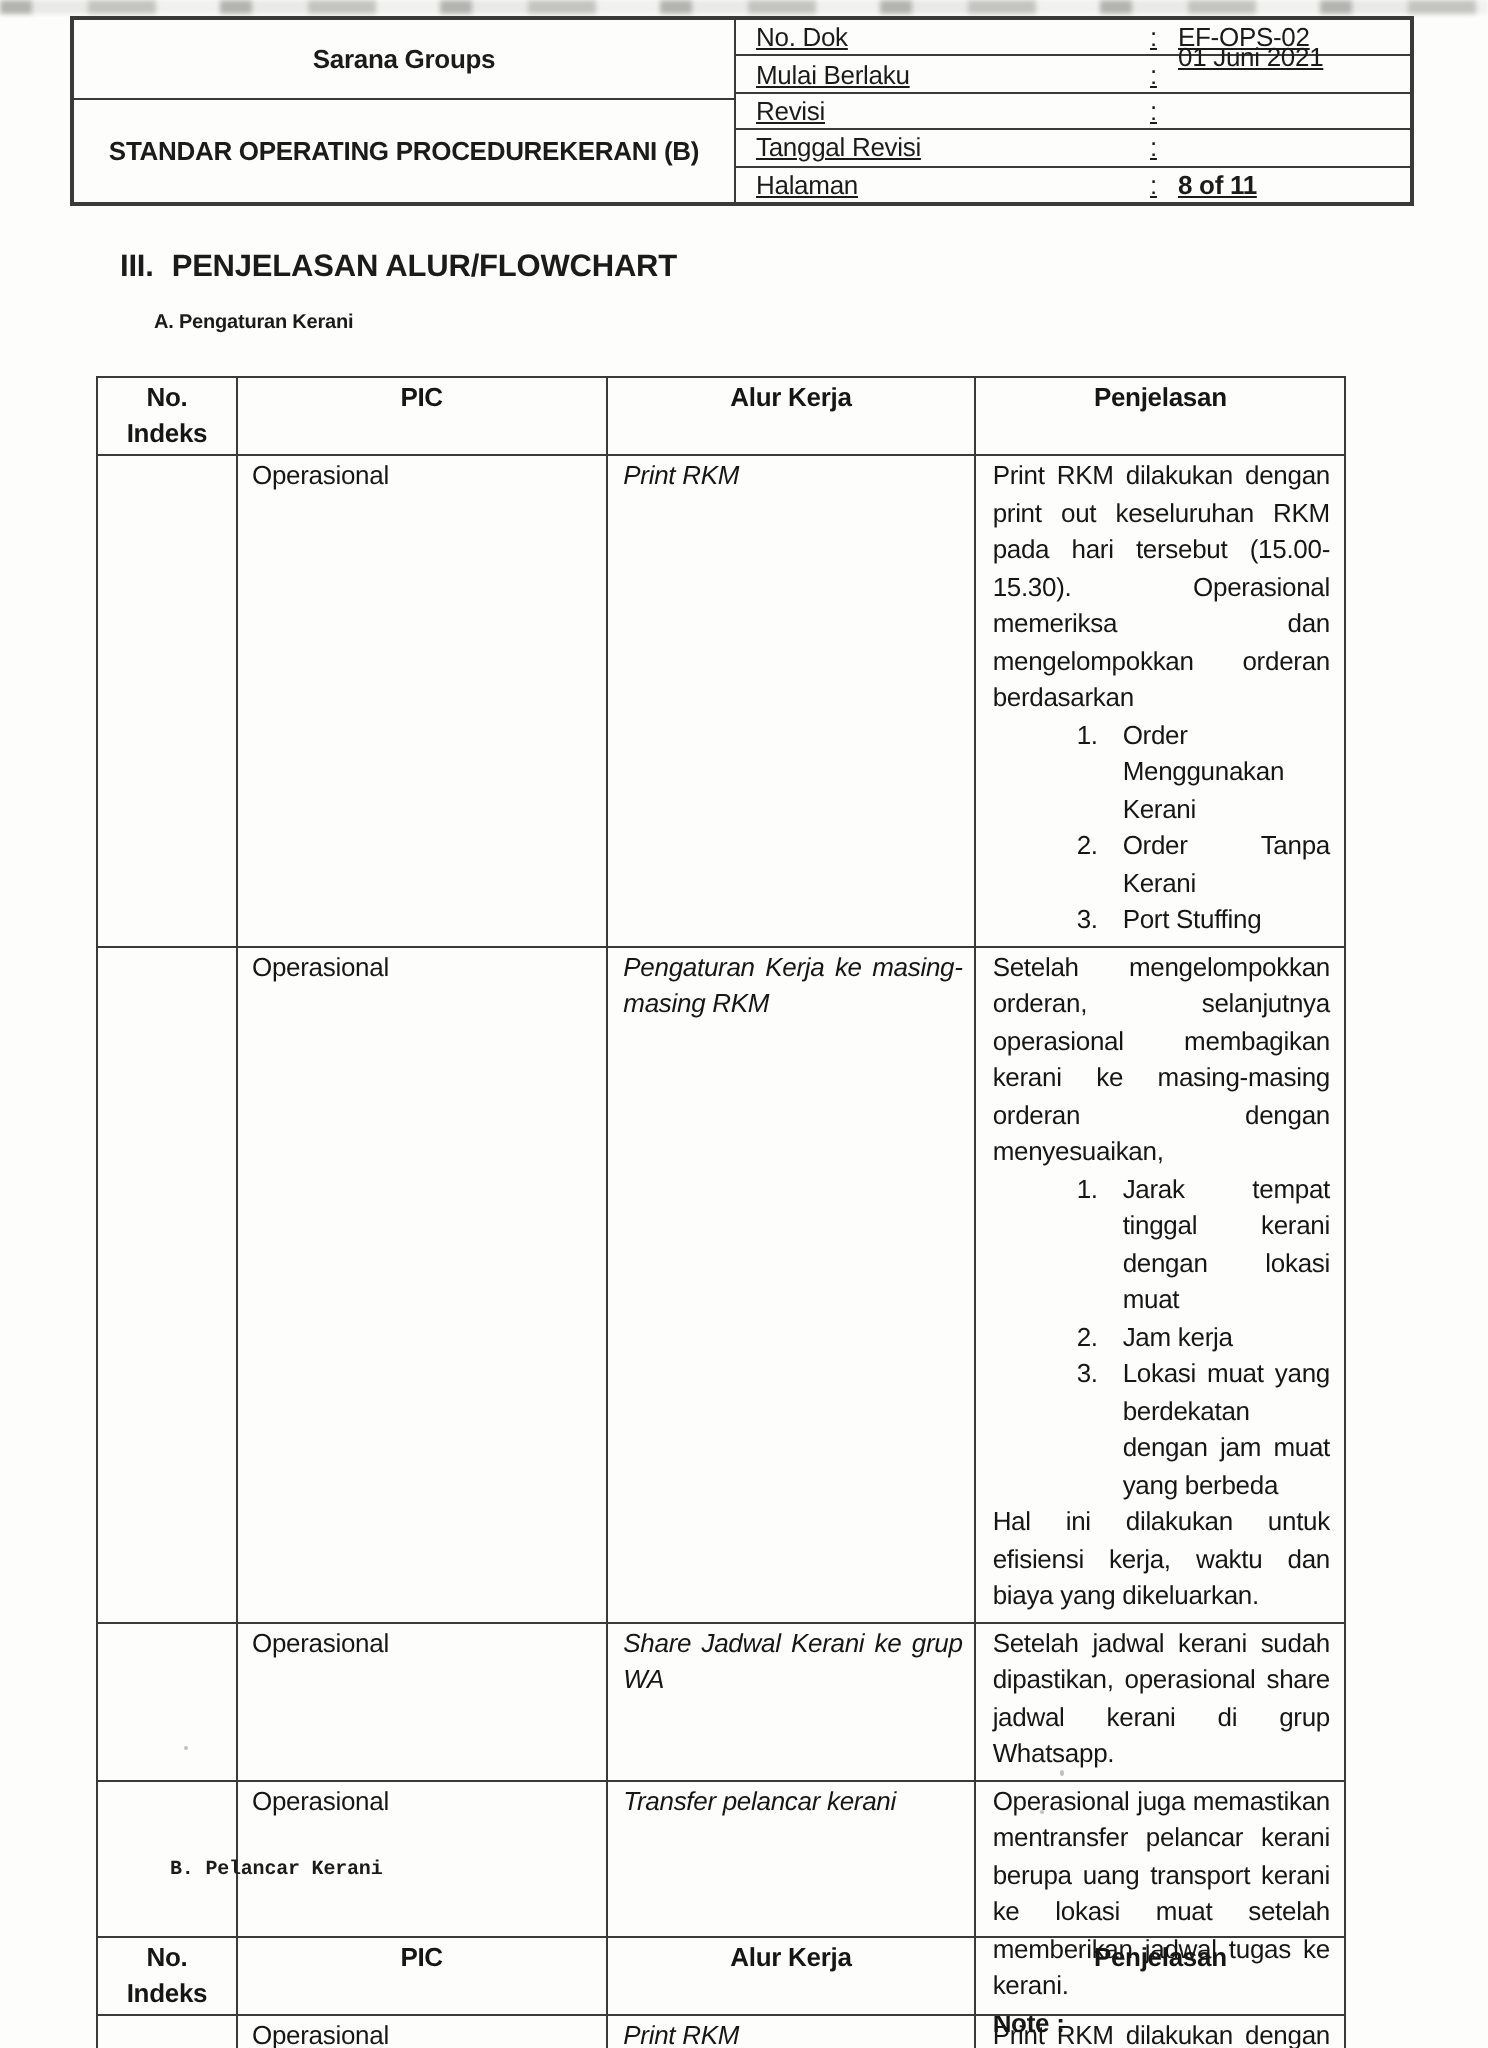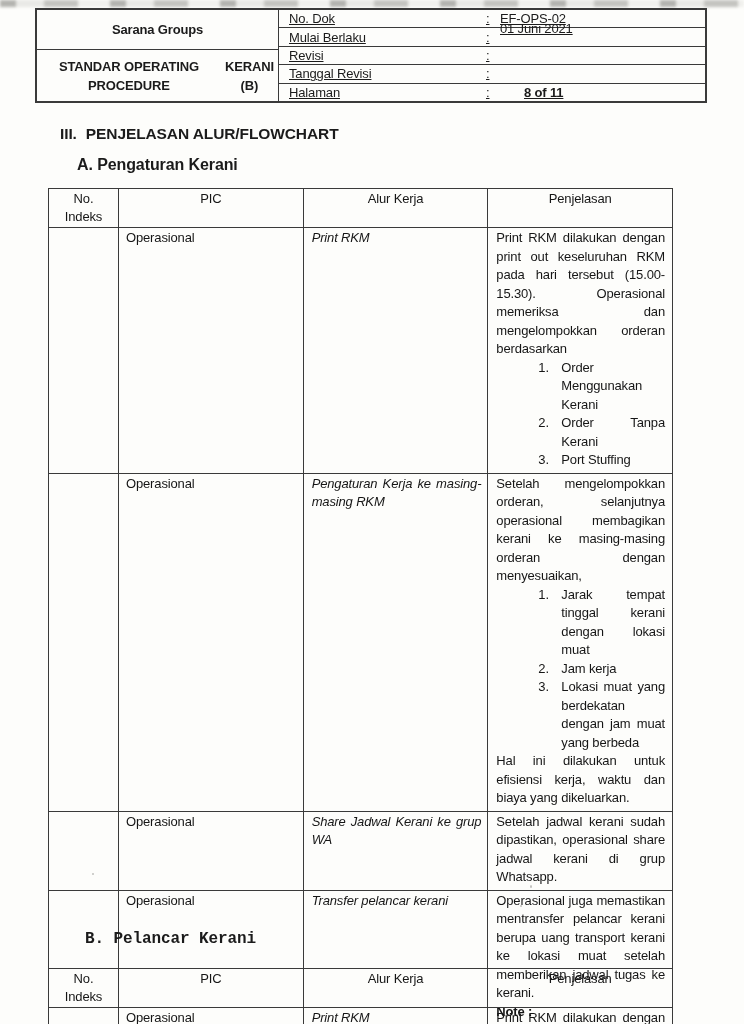--- a/index.html
+++ b/index.html
@@ -26,21 +26,21 @@
   }
   .speck { position:absolute; background:rgba(120,120,115,.45); border-radius:50%; }
 
   
   .doc-header {
     position:absolute; left:35px; top:8px; width:672px; height:95px;
     border:2px solid #3a3a3a;
     display:flex;
   }
   .dh-left {
-    width:242px; border-right:1.5px solid #3a3a3a;
+    width:331px; border-right:1.5px solid #3a3a3a;
     display:flex; flex-direction:column;
   }
   .dh-company {
     height:40px; border-bottom:1.5px solid #3a3a3a;
     display:flex; align-items:center; justify-content:center;
     font-weight:bold;
   }
   .dh-doctitle {
     flex:1; display:flex; flex-direction:row; align-items:center; justify-content:center;
     font-weight:bold; line-height:19px; text-align:center;
@@ -49,48 +49,48 @@
   .dh-row {
     flex:1; display:flex; align-items:center;
     border-bottom:1.2px solid #3a3a3a;
     padding-left:10px; position:relative;text-decoration:underline;
   }
   .dh-row:last-child { border-bottom:none; }
   .dh-label { width:197px; }
   .dh-colon { width:14px; }
   .dh-value { position:relative; }
   .dh-value.raised { top:-9px; }
-  .dh-value.boldval { font-weight:bold;margin-left:24px; }
+  .dh-value.boldval { font-weight:bold; }
 
   
   .sec3-title {
     position:absolute; left:60px; top:125px;
     font-size:15.5px; font-weight:bold; letter-spacing:-0.1px;
   }
   .sec3-num { margin-right:9px; }
   .sec3-text { text-underline-offset:3px; text-decoration-thickness:1.5px; }
   .sub-title {
-    position:absolute; font-size:16px; font-weight:bold; letter-spacing:-0.1px;
+    position:absolute; font-size:10px; font-weight:bold; letter-spacing:-0.1px;
   }
   .sub-a { left:77px; top:156px; }
   .sub-b { left:85px; top:930px;font-family:Liberation Mono, monospace; }
 
   
   table.sop-table {
     position:absolute; left:48px; width:625px;
     border-collapse:collapse; table-layout:fixed;
     font-size:13px; letter-spacing:-0.15px; color:#161616;
   }
   #table-a { top:188px; }
   #table-b { top:968px; }
   .sop-table th, .sop-table td {
     border:1.5px solid #3a3a3a; vertical-align:top;
   }
   .sop-table th {
-    font-weight:normal; text-align:center; padding:1px 2px 2px;
+    font-weight:bold; text-align:center; padding:1px 2px 2px;
     line-height:17.5px; height:36px;
   }
   td.cell-no { width:70px; }
   th.th-no { width:70px; }
   td.cell-pic { width:82px; padding:1px 5px 3px 7px; line-height:18.5px; }
   td.cell-alur { width:135px; padding:1px 6px 3px 8px; line-height:18.5px; text-align:justify;font-style:italic; }
   td.cell-pjl { width:338px; padding:1px 7px 3px 8px; line-height:18.5px; }
   td.cell-pjl p { text-align:justify; line-height:18.5px; }
   td.cell-pjl p.note-bold { font-weight:bold; text-align:left; }
   .li { display:flex; margin-left:42px; }

